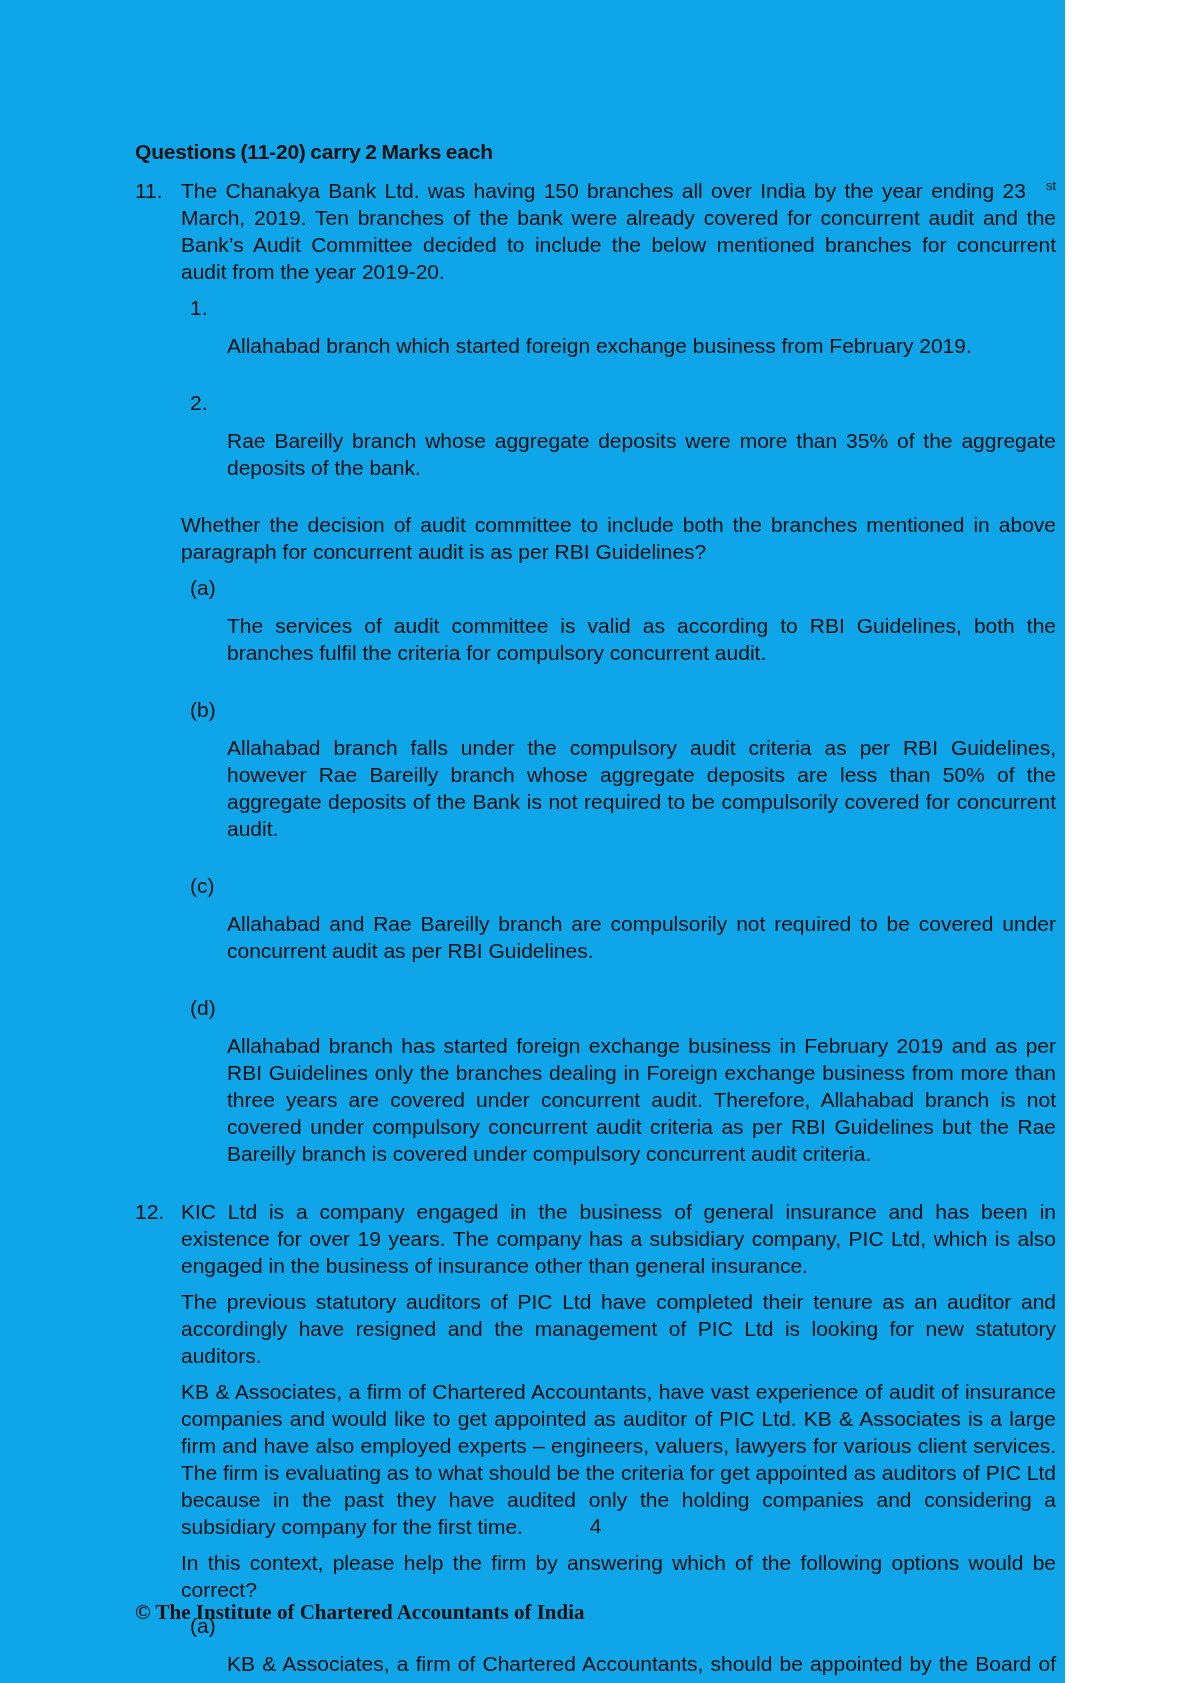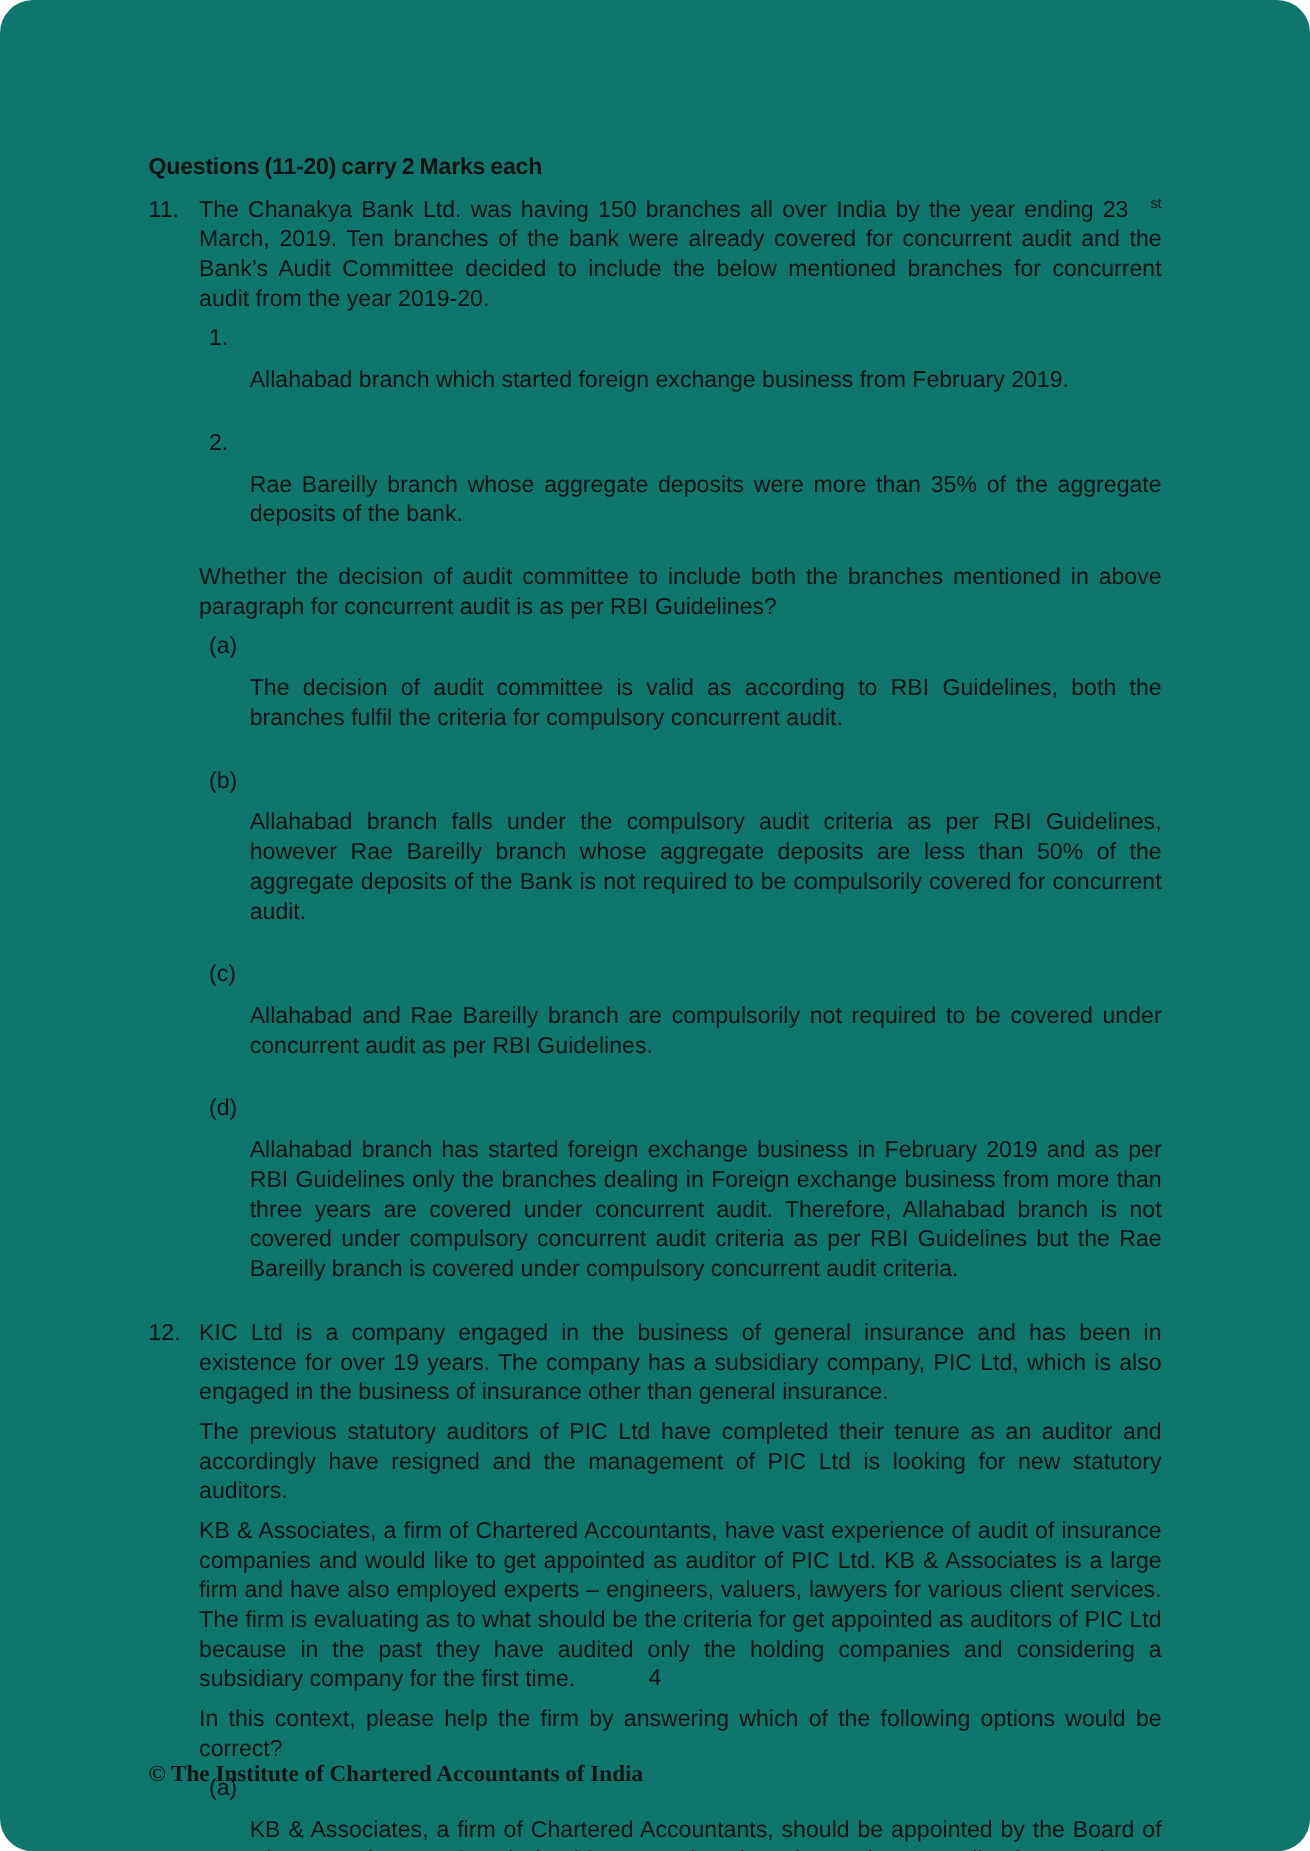--- a/index.html
+++ b/index.html
@@ -5,24 +5,23 @@
   * { box-sizing: border-box; }
   html, body { margin: 0; padding: 0; }
   body {
     width: 1191px; height: 1683px;
     background: #ffffff;
     font-family: "Liberation Sans", sans-serif;
     color: #111111;
   }
   .page {
     position: relative;
-    width: 1191px; height: 1683px;
+    width: 1065px; height: 1683px;
     overflow: hidden;
-    background: #0f766e;
-    border-radius: 30px;
+    background: #0ea5e9;
   }
   .content {
     position: absolute;
     left: 135px; top: 138px;
     width: 921px;
     font-size: 21px;
     line-height: 27px;
   }
   .heading {
     font-weight: bold;
@@ -80,21 +79,21 @@
         </div>
         <div class="subrow">
           <div class="sublabel">2.</div>
           <p class="para subbody">Rae Bareilly branch whose aggregate deposits were more than 35% of the aggregate deposits of the bank.</p>
         </div>
 
         <p class="para">Whether the decision of audit committee to include both the branches mentioned in above paragraph for concurrent audit is as per RBI Guidelines?</p>
 
         <div class="subrow">
           <div class="sublabel">(a)</div>
-          <p class="para subbody">The decision of audit committee is valid as according to RBI Guidelines, both the branches fulfil the criteria for compulsory concurrent audit.</p>
+          <p class="para subbody">The services of audit committee is valid as according to RBI Guidelines, both the branches fulfil the criteria for compulsory concurrent audit.</p>
         </div>
         <div class="subrow">
           <div class="sublabel">(b)</div>
           <p class="para subbody">Allahabad branch falls under the compulsory audit criteria as per RBI Guidelines, however Rae Bareilly branch whose aggregate deposits are less than 50% of the aggregate deposits of the Bank is not required to be compulsorily covered for concurrent audit.</p>
         </div>
         <div class="subrow">
           <div class="sublabel">(c)</div>
           <p class="para subbody">Allahabad and Rae Bareilly branch are compulsorily not required to be covered under concurrent audit as per RBI Guidelines.</p>
         </div>
         <div class="subrow">

